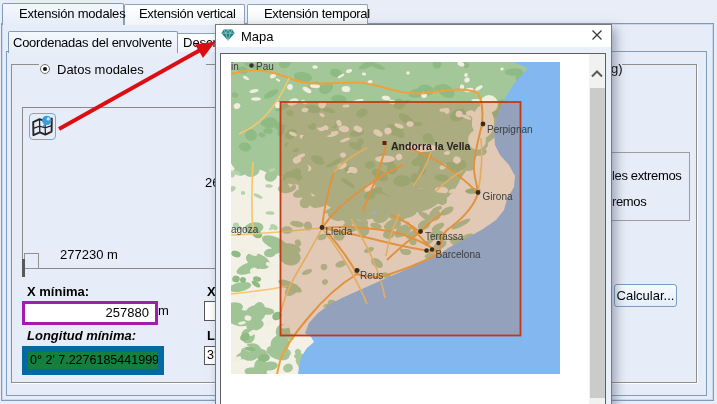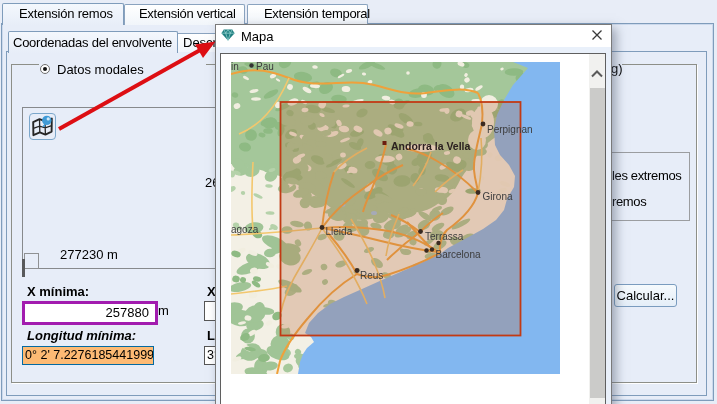--- a/index.html
+++ b/index.html
@@ -13,21 +13,21 @@
 <body>
 
 <div class="abs" style="left:1px;top:23px;width:711px;height:376px;border:1px solid #7f9cbb;background:#e7edf8;"></div>
 <div class="abs" style="left:2px;top:24px;width:709px;height:374px;border:1px solid #ccd9ec;"></div>
 
 <div class="abs" style="left:124px;top:4px;width:119px;height:20px;border:1px solid #8aa3bf;border-bottom:none;background:linear-gradient(180deg,#ffffff,#f1f5fa);border-radius:2px 2px 0 0;"></div>
 <div class="abs nw" style="left:139px;top:6px;letter-spacing:-0.3px;">Extensión vertical</div>
 <div class="abs" style="left:247px;top:4px;width:119px;height:20px;border:1px solid #8aa3bf;border-bottom:none;background:linear-gradient(180deg,#ffffff,#f1f5fa);border-radius:2px 2px 0 0;"></div>
 <div class="abs nw" style="left:264px;top:6px;letter-spacing:-0.3px;">Extensión temporal</div>
 <div class="abs" style="left:2px;top:3px;width:120px;height:21px;border:1px solid #7f9cbb;border-bottom:none;background:linear-gradient(180deg,#f4f8fd,#e7edf8);border-radius:2px 2px 0 0;"></div>
-<div class="abs nw" style="left:19px;top:6px;letter-spacing:-0.2px;">Extensión remos</div>
+<div class="abs nw" style="left:19px;top:6px;letter-spacing:-0.2px;">Extensión modales</div>
 
 <div class="abs" style="left:6px;top:51px;width:699px;height:343px;border:1px solid #7f9cbb;"></div>
 
 <div class="abs" style="left:177px;top:33px;width:130px;height:18px;border:1px solid #8aa3bf;border-bottom:none;background:linear-gradient(180deg,#ffffff,#f1f5fa);"></div>
 <div class="abs nw" style="left:183px;top:35px;">Descripción</div>
 <div class="abs" style="left:8px;top:31px;width:168px;height:21px;border:1px solid #7f9cbb;border-bottom:none;background:linear-gradient(180deg,#f4f8fd,#e7edf8);border-radius:2px 2px 0 0;"></div>
 <div class="abs nw" style="left:13px;top:35px;letter-spacing:-0.25px;">Coordenadas del envolvente</div>
 
 <div class="abs" style="left:11px;top:64px;width:684px;height:317px;border:1px solid #8d8f88;box-shadow:1px 1px 0 #ffffff;"></div>
 <div class="abs" style="left:38.5px;top:63px;width:167px;height:3px;background:#e7edf8;"></div>
@@ -56,21 +56,21 @@
 
 <div class="abs" style="left:24px;top:253px;width:13px;height:14px;border:1px solid #8f9193;"></div>
 <div class="abs" style="left:22px;top:259px;width:3px;height:18px;background:#58595b;"></div>
 
 <div class="abs bold nw" style="left:27px;top:284px;">X mínima:</div>
 <div class="abs" style="left:22px;top:301px;width:130px;height:18px;border:3px solid #a21caf;background:#fff;">
   <div class="abs nw" style="right:6px;top:1px;">257880</div>
 </div>
 <div class="abs nw" style="left:158px;top:303px;">m</div>
 <div class="abs bold nw" style="left:27px;top:328px;font-style:italic;">Longitud mínima:</div>
-<div class="abs" style="left:22px;top:346px;width:130px;height:17px;border:1px solid #0369a1;background:#fdba74;overflow:hidden;">
+<div class="abs" style="left:22px;top:346px;width:130px;height:17px;border:6px solid #0369a1;background:#15803d;overflow:hidden;">
   <div class="abs nw" style="left:2px;top:1px;font-size:12.5px;">0° 2' 7.2276185441999</div>
 </div>
 
 <div class="abs bold nw" style="left:207px;top:284px;">X máxima:</div>
 <div class="abs" style="left:204px;top:301px;width:130px;height:18px;border:1px solid #565656;background:#fff;"></div>
 <div class="abs bold nw" style="left:207px;top:328px;">Longitud máxima:</div>
 <div class="abs" style="left:204px;top:346px;width:130px;height:17px;border:1px solid #565656;background:#fff;overflow:hidden;">
   <div class="abs nw" style="left:2px;top:1px;font-size:12.5px;">3° 19' 42.8616309</div>
 </div>
 

